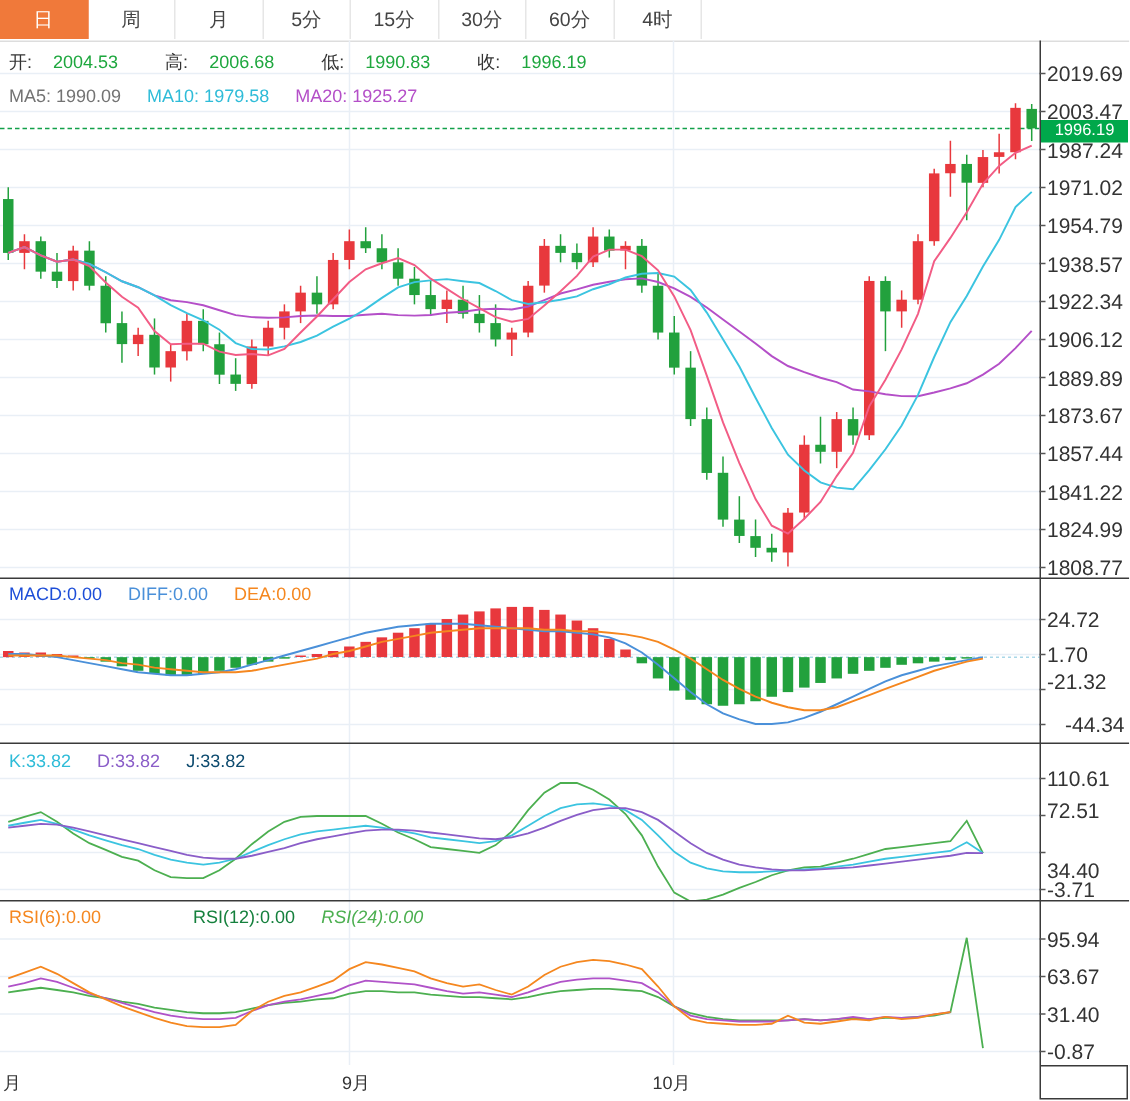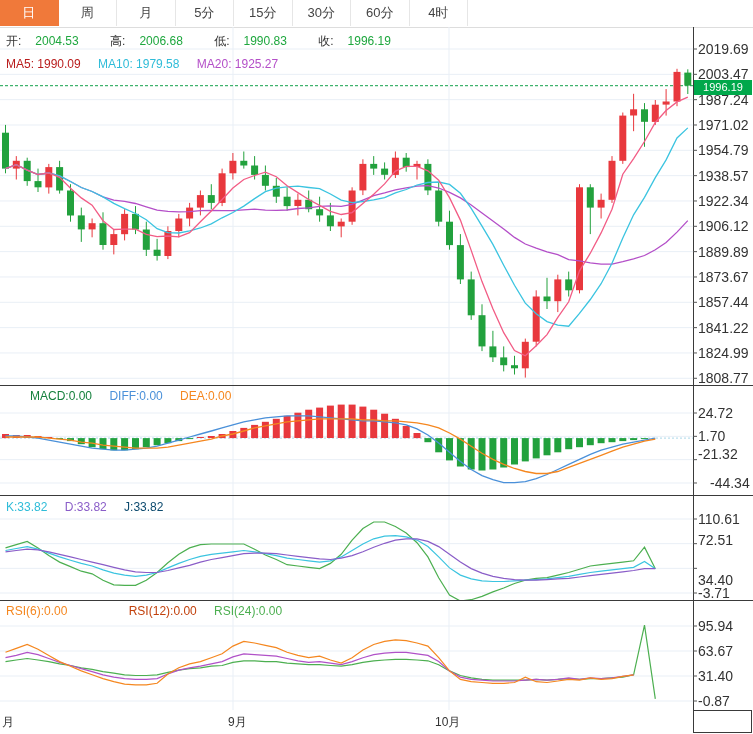--- a/index.html
+++ b/index.html
@@ -11,24 +11,24 @@
   .tab{width:57.5px;height:26px;line-height:26px;text-align:center;font-size:13px;color:#444;
        border-right:1px solid #e6e6e6;cursor:pointer;flex:none;}
   .tab.selected{background:#f0793a;color:#fff;border-right:1px solid #f0793a;}
   
   svg.chart{position:absolute;left:0;top:0;}
   
   .hdr{position:absolute;left:6px;font-size:12px;white-space:nowrap;pointer-events:none;}
   .hdr span{margin-right:14px;}
   .lab{color:#333;}
   .val-up{color:#1ea73e;}
-  .c-ma5{color:#b91c1c;}  .c-ma10{color:#2fbcd8;} .c-ma20{color:#b44fc8;}
-  .c-macd{color:#15803d;margin-left:24px;} .c-diff{color:#4a90d9;} .c-dea{color:#f5871f;}
+  .c-ma5{color:#737373;}  .c-ma10{color:#2fbcd8;} .c-ma20{color:#b44fc8;}
+  .c-macd{color:#1d4ed8;} .c-diff{color:#4a90d9;} .c-dea{color:#f5871f;}
   .c-k{color:#2fbcd8;}    .c-d{color:#8a5dc8;}    .c-j{color:#0c4a6e;}
-  .c-rsi6{color:#f5871f;} .c-rsi12{color:#c2410c;padding-left:44px;}.c-rsi24{color:#4caf50;}
+  .c-rsi6{color:#f5871f;} .c-rsi12{color:#15803d;padding-left:44px;}.c-rsi24{color:#4caf50;font-style:italic;}
   
   .yaxis-label{position:absolute;left:698px;width:54px;height:12px;line-height:12px;
                font-size:14px;color:#333;pointer-events:none;}
   .price-tag{position:absolute;left:694px;top:80px;width:58px;height:15px;line-height:15px;
              background:#00a84b;color:#fff;font-size:11px;text-align:center;}
   
   .taxis{position:absolute;left:0;top:710px;width:753px;height:24px;background:#fff;}
   .tlabel{position:absolute;top:4px;font-size:12px;color:#333;}
   .t0{left:2px;} .t1{left:228px;} .t2{left:435px;}
   .corner-box{position:absolute;left:693px;top:710px;width:59px;height:23px;

